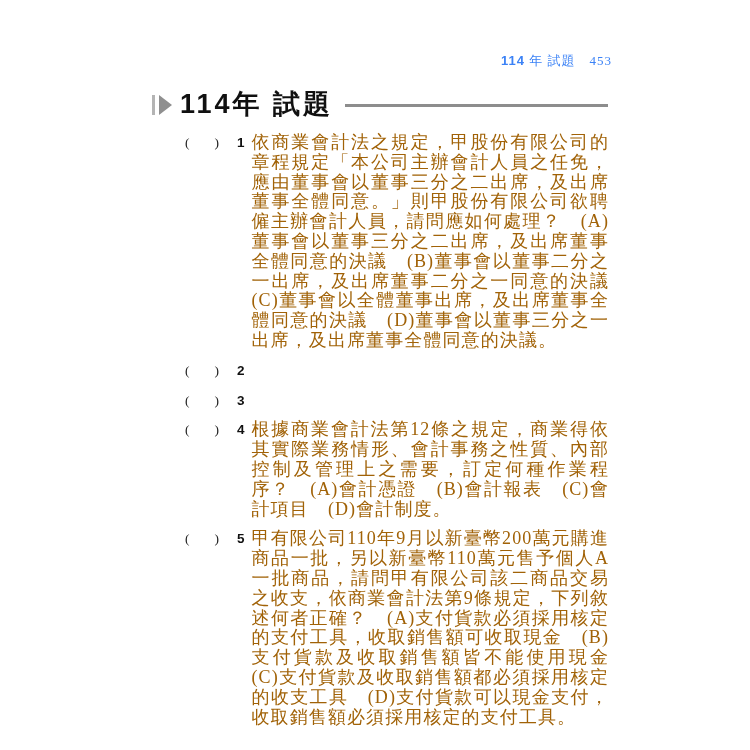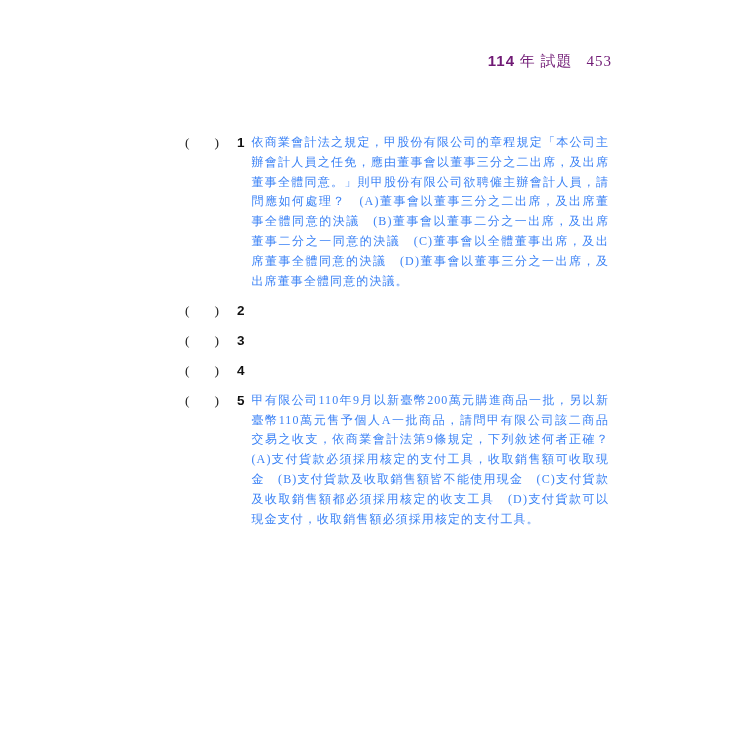--- a/index.html
+++ b/index.html
@@ -20,22 +20,22 @@
     width: 750px;
     height: 750px;
     background: #ffffff;
   }
 
   
   .running-header {
     position: absolute;
     top: 52px;
     right: 138px;
-    font-size: 15px;
-    color: #701a75;
+    font-size: 13px;
+    color: #3b82f6;
     letter-spacing: 1px;
     white-space: nowrap;
   }
   .running-header .rh-bold {
     font-family: "Liberation Sans", "DejaVu Sans", sans-serif;
     font-weight: bold;
   }
   .running-header .rh-page {
     margin-left: 14px;
   }
@@ -110,36 +110,44 @@
     flex: 0 0 auto;
     font-family: "Liberation Sans", "DejaVu Sans", sans-serif;
     font-weight: bold;
     font-size: 13.5px;
     line-height: 19.8px;
     margin-right: 7px;
     color: #111;
   }
   .q-text {
     flex: 1;
-    font-size: 12px;
+    font-size: 18px;
     line-height: 19.8px;
     letter-spacing: 1.1px;
     text-align: justify;
-    color: #3b82f6;
+    color: #a16207;
   }
 </style>
 </head>
 <body>
 
 <div class="page">
 
   <div class="running-header">
     <span class="rh-bold">114</span><span> 年 試題</span><span class="rh-page">453</span>
   </div>
 
+  <div class="title-row">
+    <span class="marker">
+      <span class="marker-bar"></span>
+      <span class="marker-tri"></span>
+    </span>
+    <span class="section-title">114年 試題</span>
+    <span class="title-rule"></span>
+  </div>
 
   <div class="questions">
 
     <div class="q-row">
       <span class="q-blank">
           <span>(</span>
           <span>)</span>
         </span>
       <span class="q-num">1</span>
       <span class="q-text">依商業會計法之規定，甲股份有限公司的章程規定「本公司主辦會計人員之任免，應由董事會以董事三分之二出席，及出席董事全體同意。」則甲股份有限公司欲聘僱主辦會計人員，請問應如何處理？　(A)董事會以董事三分之二出席，及出席董事全體同意的決議　(B)董事會以董事二分之一出席，及出席董事二分之一同意的決議　(C)董事會以全體董事出席，及出席董事全體同意的決議　(D)董事會以董事三分之一出席，及出席董事全體同意的決議。</span>
@@ -160,20 +168,21 @@
         </span>
       <span class="q-num">3</span>
     </div>
 
     <div class="q-row">
       <span class="q-blank">
           <span>(</span>
           <span>)</span>
         </span>
       <span class="q-num">4</span>
+      <span class="q-text">根據商業會計法第12條之規定，商業得依其實際業務情形、會計事務之性質、內部控制及管理上之需要，訂定何種作業程序？　(A)會計憑證　(B)會計報表　(C)會計項目　(D)會計制度。</span>
     </div>
 
     <div class="q-row">
       <span class="q-blank">
           <span>(</span>
           <span>)</span>
         </span>
       <span class="q-num">5</span>
       <span class="q-text">甲有限公司110年9月以新臺幣200萬元購進商品一批，另以新臺幣110萬元售予個人A一批商品，請問甲有限公司該二商品交易之收支，依商業會計法第9條規定，下列敘述何者正確？　(A)支付貨款必須採用核定的支付工具，收取銷售額可收取現金　(B)支付貨款及收取銷售額皆不能使用現金　(C)支付貨款及收取銷售額都必須採用核定的收支工具　(D)支付貨款可以現金支付，收取銷售額必須採用核定的支付工具。</span>
     </div>

